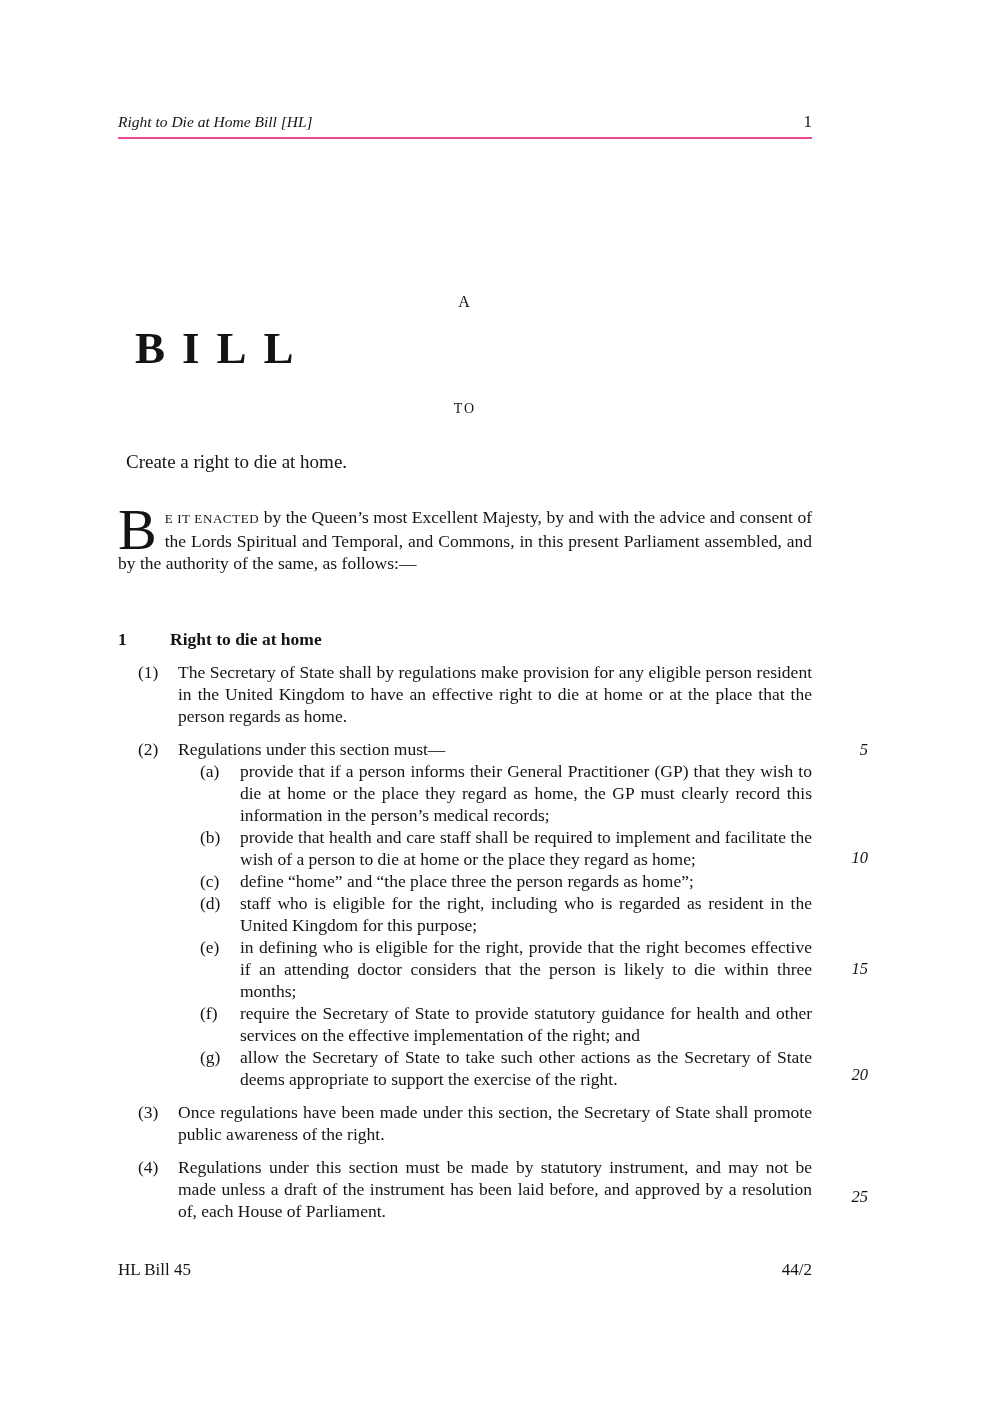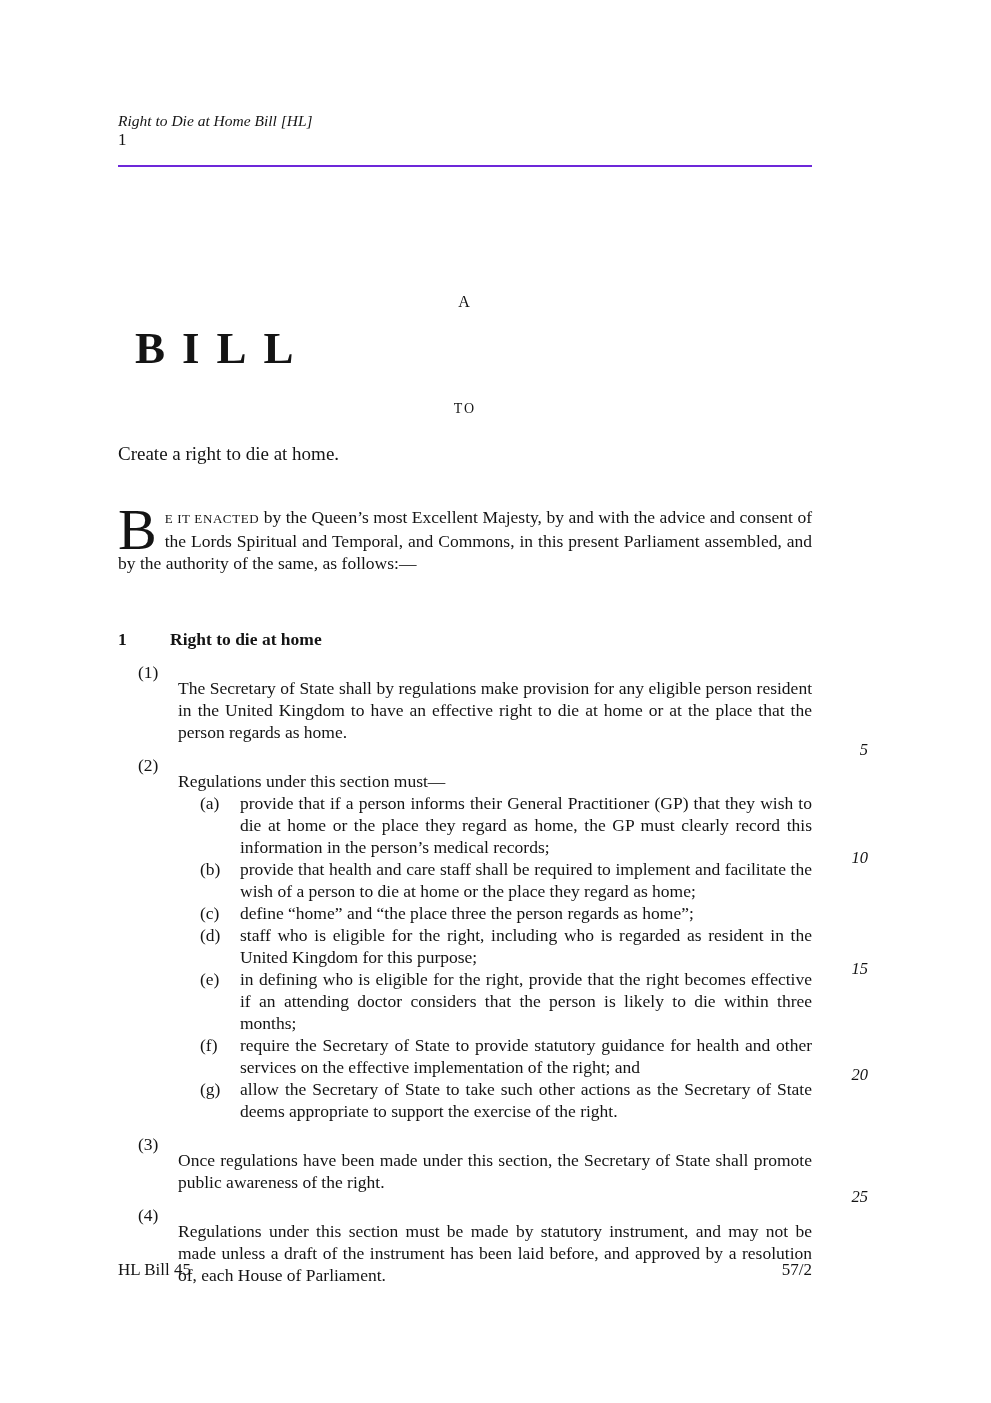--- a/index.html
+++ b/index.html
@@ -10,23 +10,22 @@
     background: #ffffff;
     font-family: "Liberation Serif", serif;
     color: #141414;
     overflow: hidden;
   }
   
   .running-header {
     position: absolute;
     top: 112px; left: 118px; width: 694px;
     display: flex; justify-content: space-between; align-items: baseline;
-    border-bottom: 2px solid #6d28d9;
-    padding-bottom: 15px;
-    flex-direction: column;
+    border-bottom: 2px solid #ec4899;
+    padding-bottom: 5px;
   }
   .running-title { font-style: italic; font-size: 15.5px; }
   .page-num { font-size: 17px; }
 
   
   .mast-a {
     position: absolute; top: 293px; left: 118px; width: 694px;
     text-align: center; font-size: 16px; letter-spacing: 2px;
   }
   .mast-bill {
@@ -35,21 +34,21 @@
     letter-spacing: 17px; padding-left: 17px; box-sizing: border-box;
   }
   .mast-to {
     position: absolute; top: 401px; left: 118px; width: 694px;
     text-align: center; font-size: 14px; letter-spacing: 2px;
   }
 
   
   .long-title {
     position: absolute; top: 443px; left: 118px; width: 694px;
-    margin: 0; font-size: 19px;
+    margin: 8px; font-size: 19px;
   }
 
   
   .enacting {
     position: absolute; top: 506px; left: 118px; width: 694px;
     margin: 0; font-size: 17.5px; line-height: 22px; text-align: justify;
   }
   .dropcap {
     float: left;
     font-size: 58px; line-height: 44px;
@@ -62,21 +61,21 @@
     position: absolute; top: 628px; left: 118px; width: 694px;
     font-size: 17.5px; line-height: 22px;
   }
   .clause-heading { display: flex; font-weight: bold; }
   .clause-num { width: 52px; flex-shrink: 0; }
   .sub { display: flex; margin-top: 11px; }
   .sub-num {
     width: 60px; flex-shrink: 0;
     box-sizing: border-box; padding-left: 20px;
   }
-  .sub-body { flex: 1; text-align: justify; margin-top: 16px; }
+  .sub-body { flex: 1; text-align: justify; }
   .item { display: flex; }
   .item-letter {
     width: 62px; flex-shrink: 0;
     box-sizing: border-box; padding-left: 22px;
   }
   .item-text { flex: 1; text-align: justify; }
 
   
   .line-no {
     position: absolute; left: 838px; width: 30px;
@@ -168,16 +167,16 @@
   </section>
 
   <span class="line-no" style="top:739px">5</span>
   <span class="line-no" style="top:847px">10</span>
   <span class="line-no" style="top:958px">15</span>
   <span class="line-no" style="top:1064px">20</span>
   <span class="line-no" style="top:1186px">25</span>
 
   <div class="page-footer">
     <span>HL Bill 45</span>
-    <span>57/2</span>
+    <span>44/2</span>
   </div>
 
 </div>
 
 </body></html>

